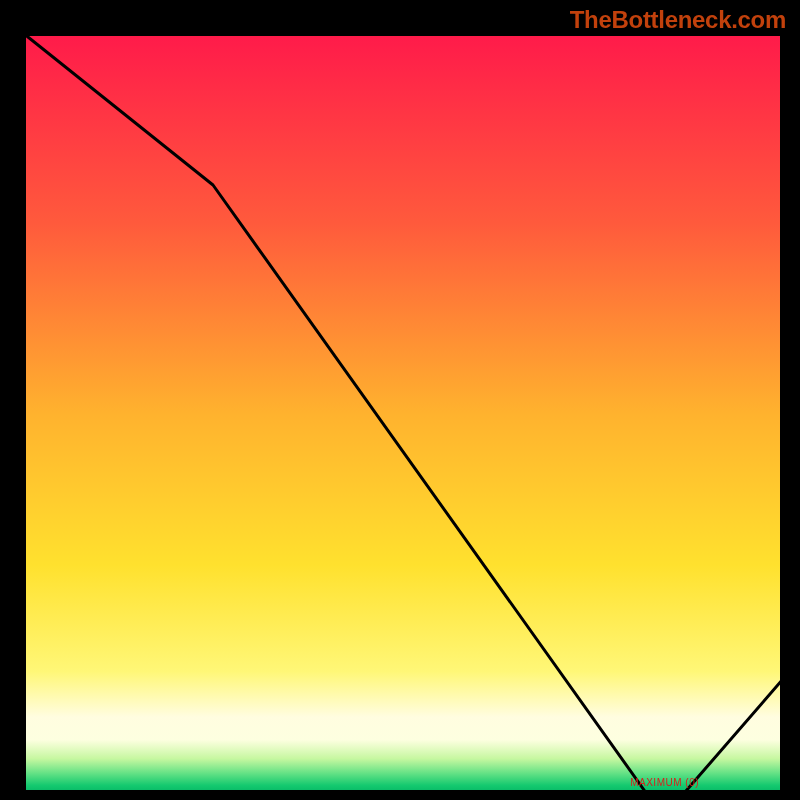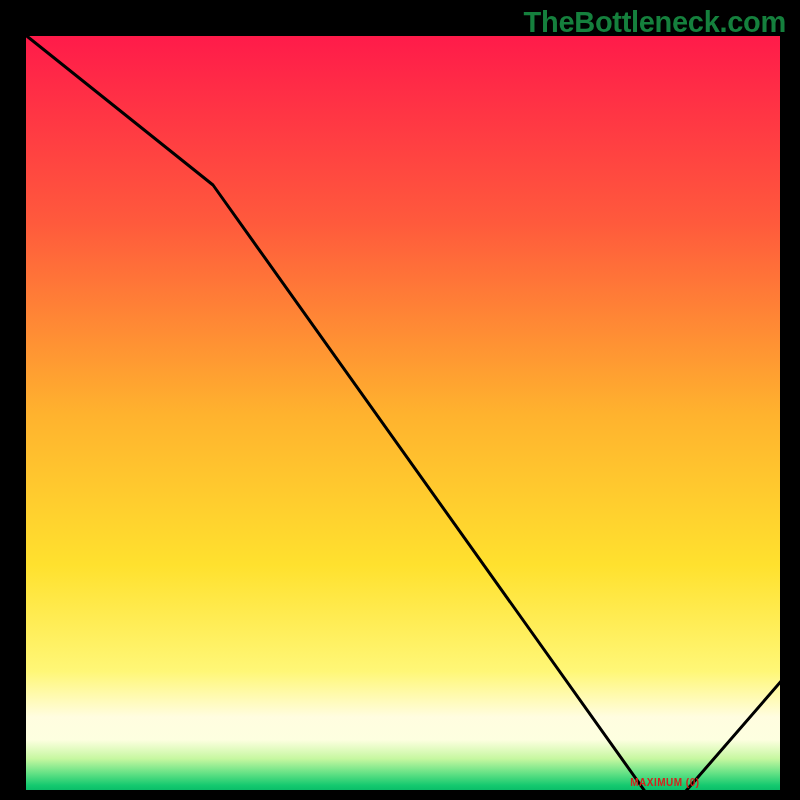--- a/index.html
+++ b/index.html
@@ -13,22 +13,22 @@
   }
   .container {
     position: relative;
     width: 800px;
     height: 800px;
   }
   .brand {
     position: absolute;
     top: 6px;
     right: 14px;
-    color: #15803d;
-    font-size: 29px;
+    color: #c2410c;
+    font-size: 24px;
     font-weight: 600;
     z-index: 5;
     letter-spacing: -0.3px;
   }
   .plot-outer {
     position: absolute;
     left: 20px;
     top: 30px;
     width: 760px;
     height: 760px;
@@ -40,21 +40,21 @@
     position: absolute;
     left: 0;
     top: 0;
     width: 760px;
     height: 760px;
   }
   .max-label {
     position: absolute;
     color: #d4231d;
     font-size: 10px;
-    font-weight: 700;
+    font-weight: 400;
     letter-spacing: 0.5px;
     text-align: right;
   }
 </style>
 </head>
 <body>
 
 <div class="container">
 
   <div class="brand">TheBottleneck.com</div>

